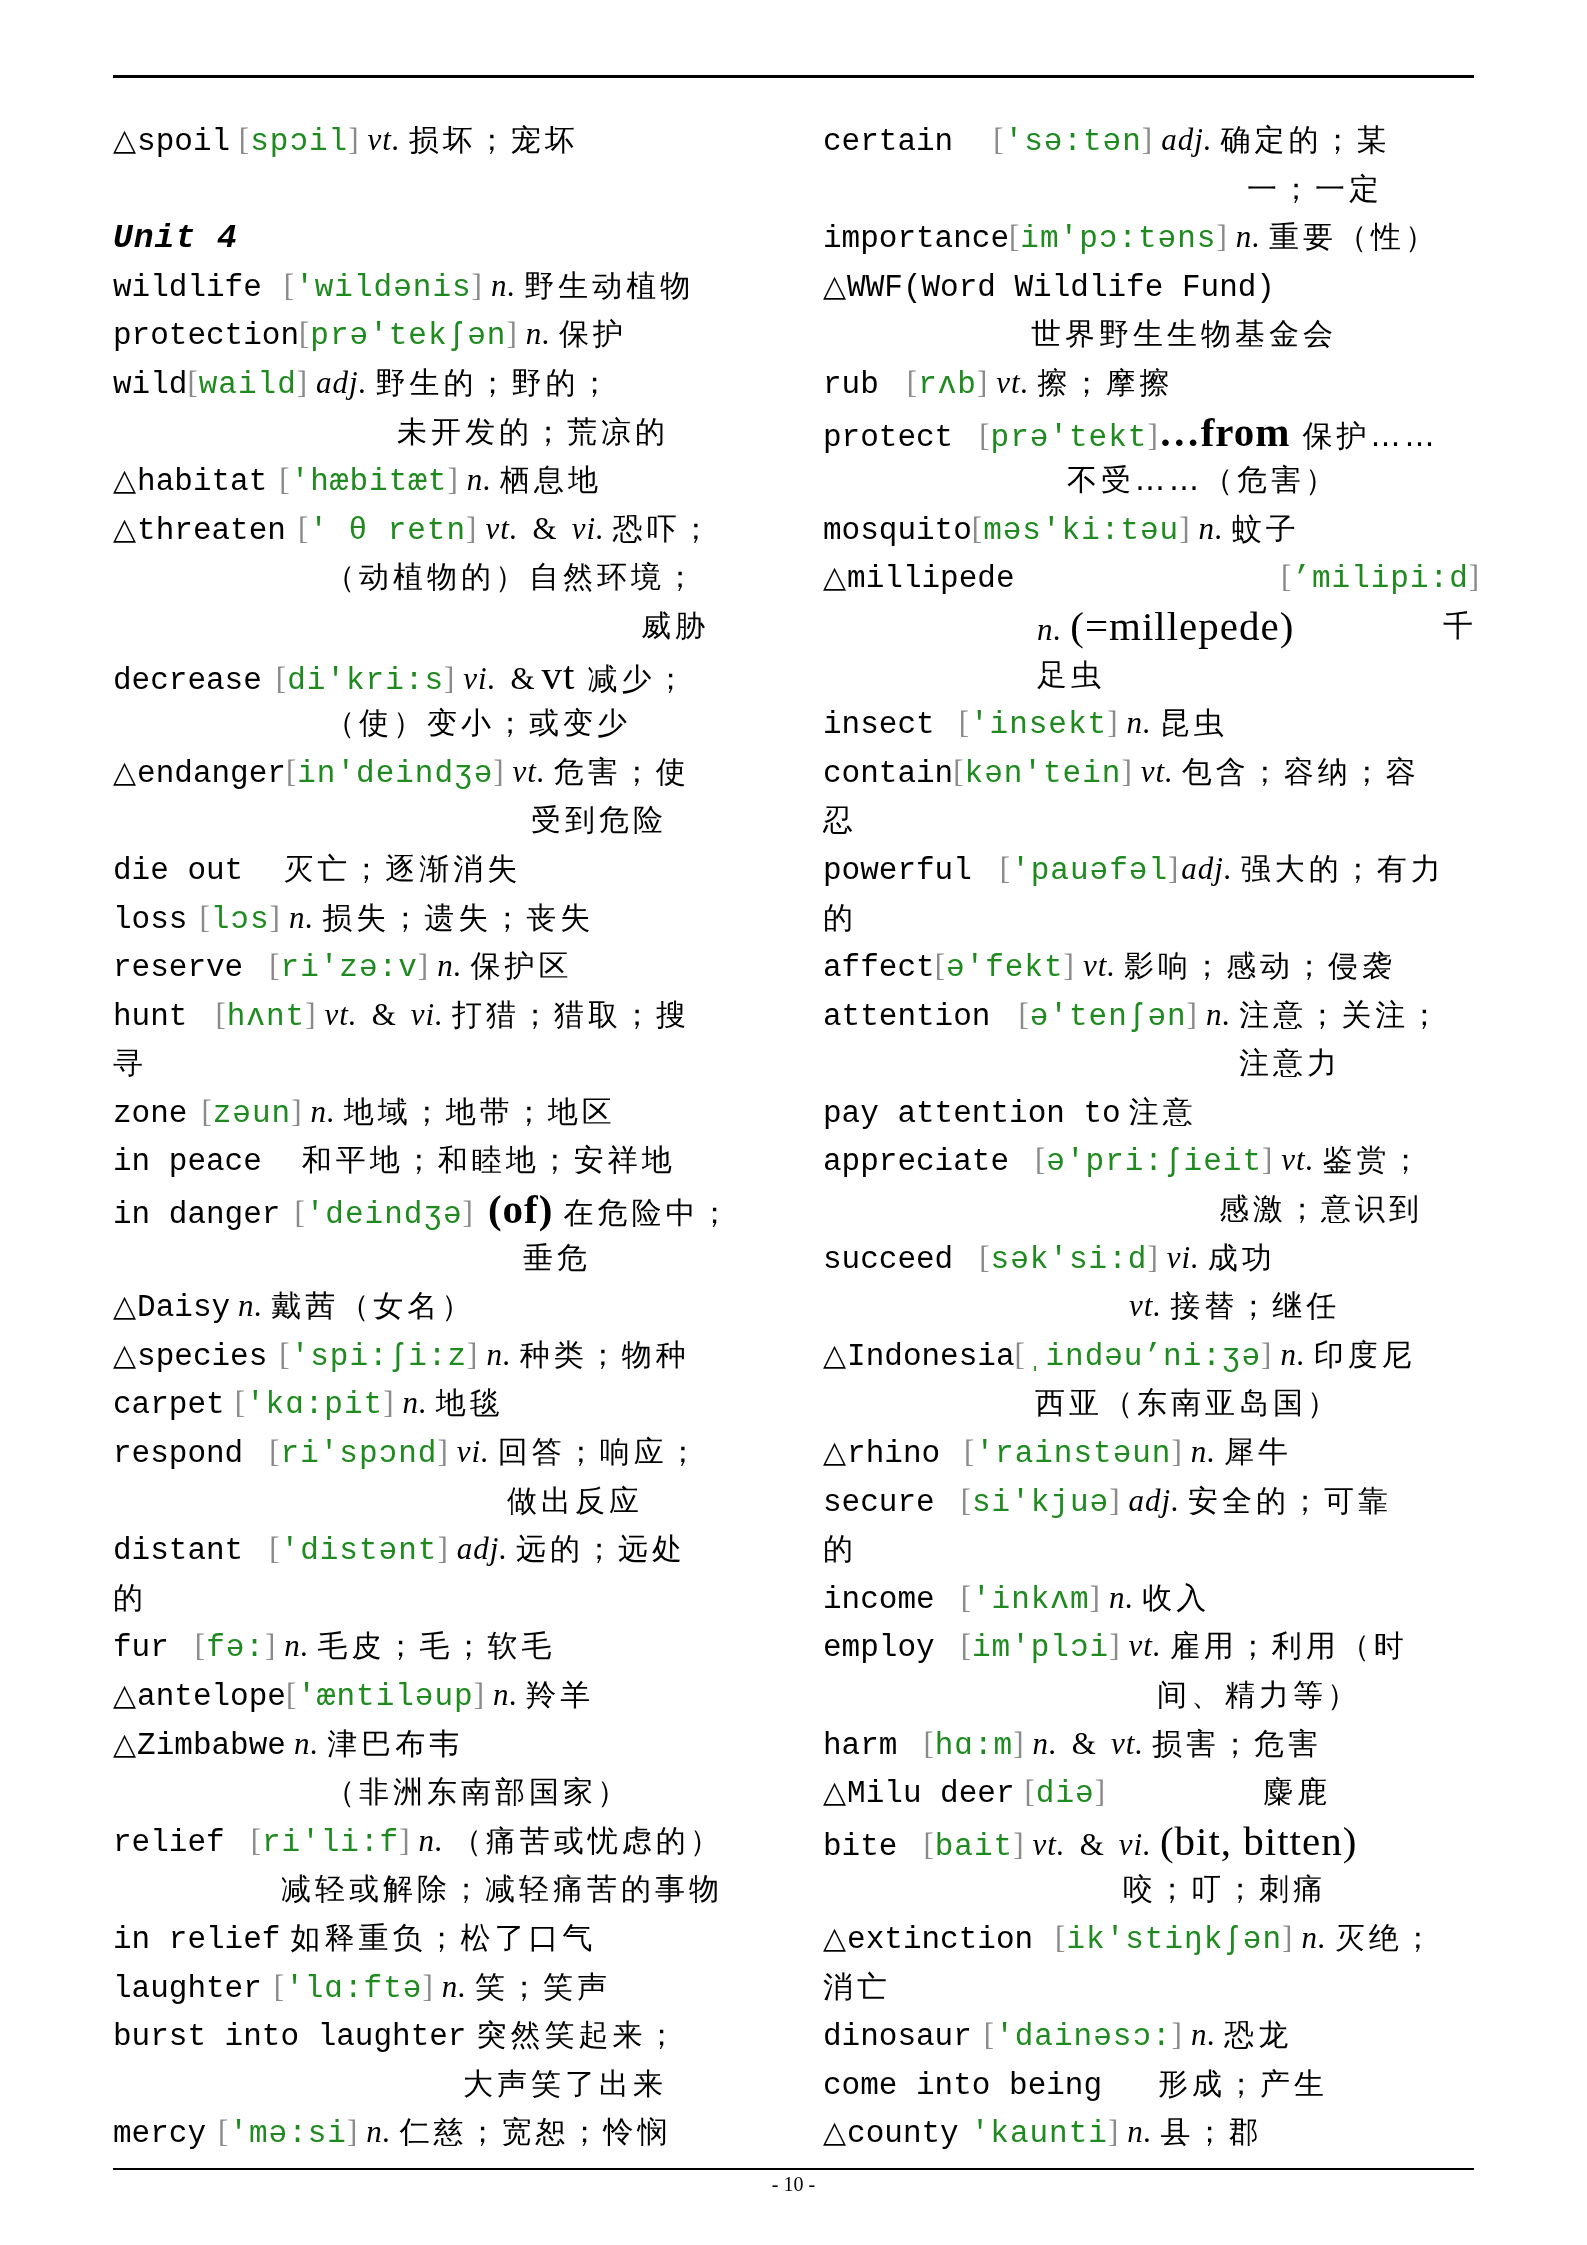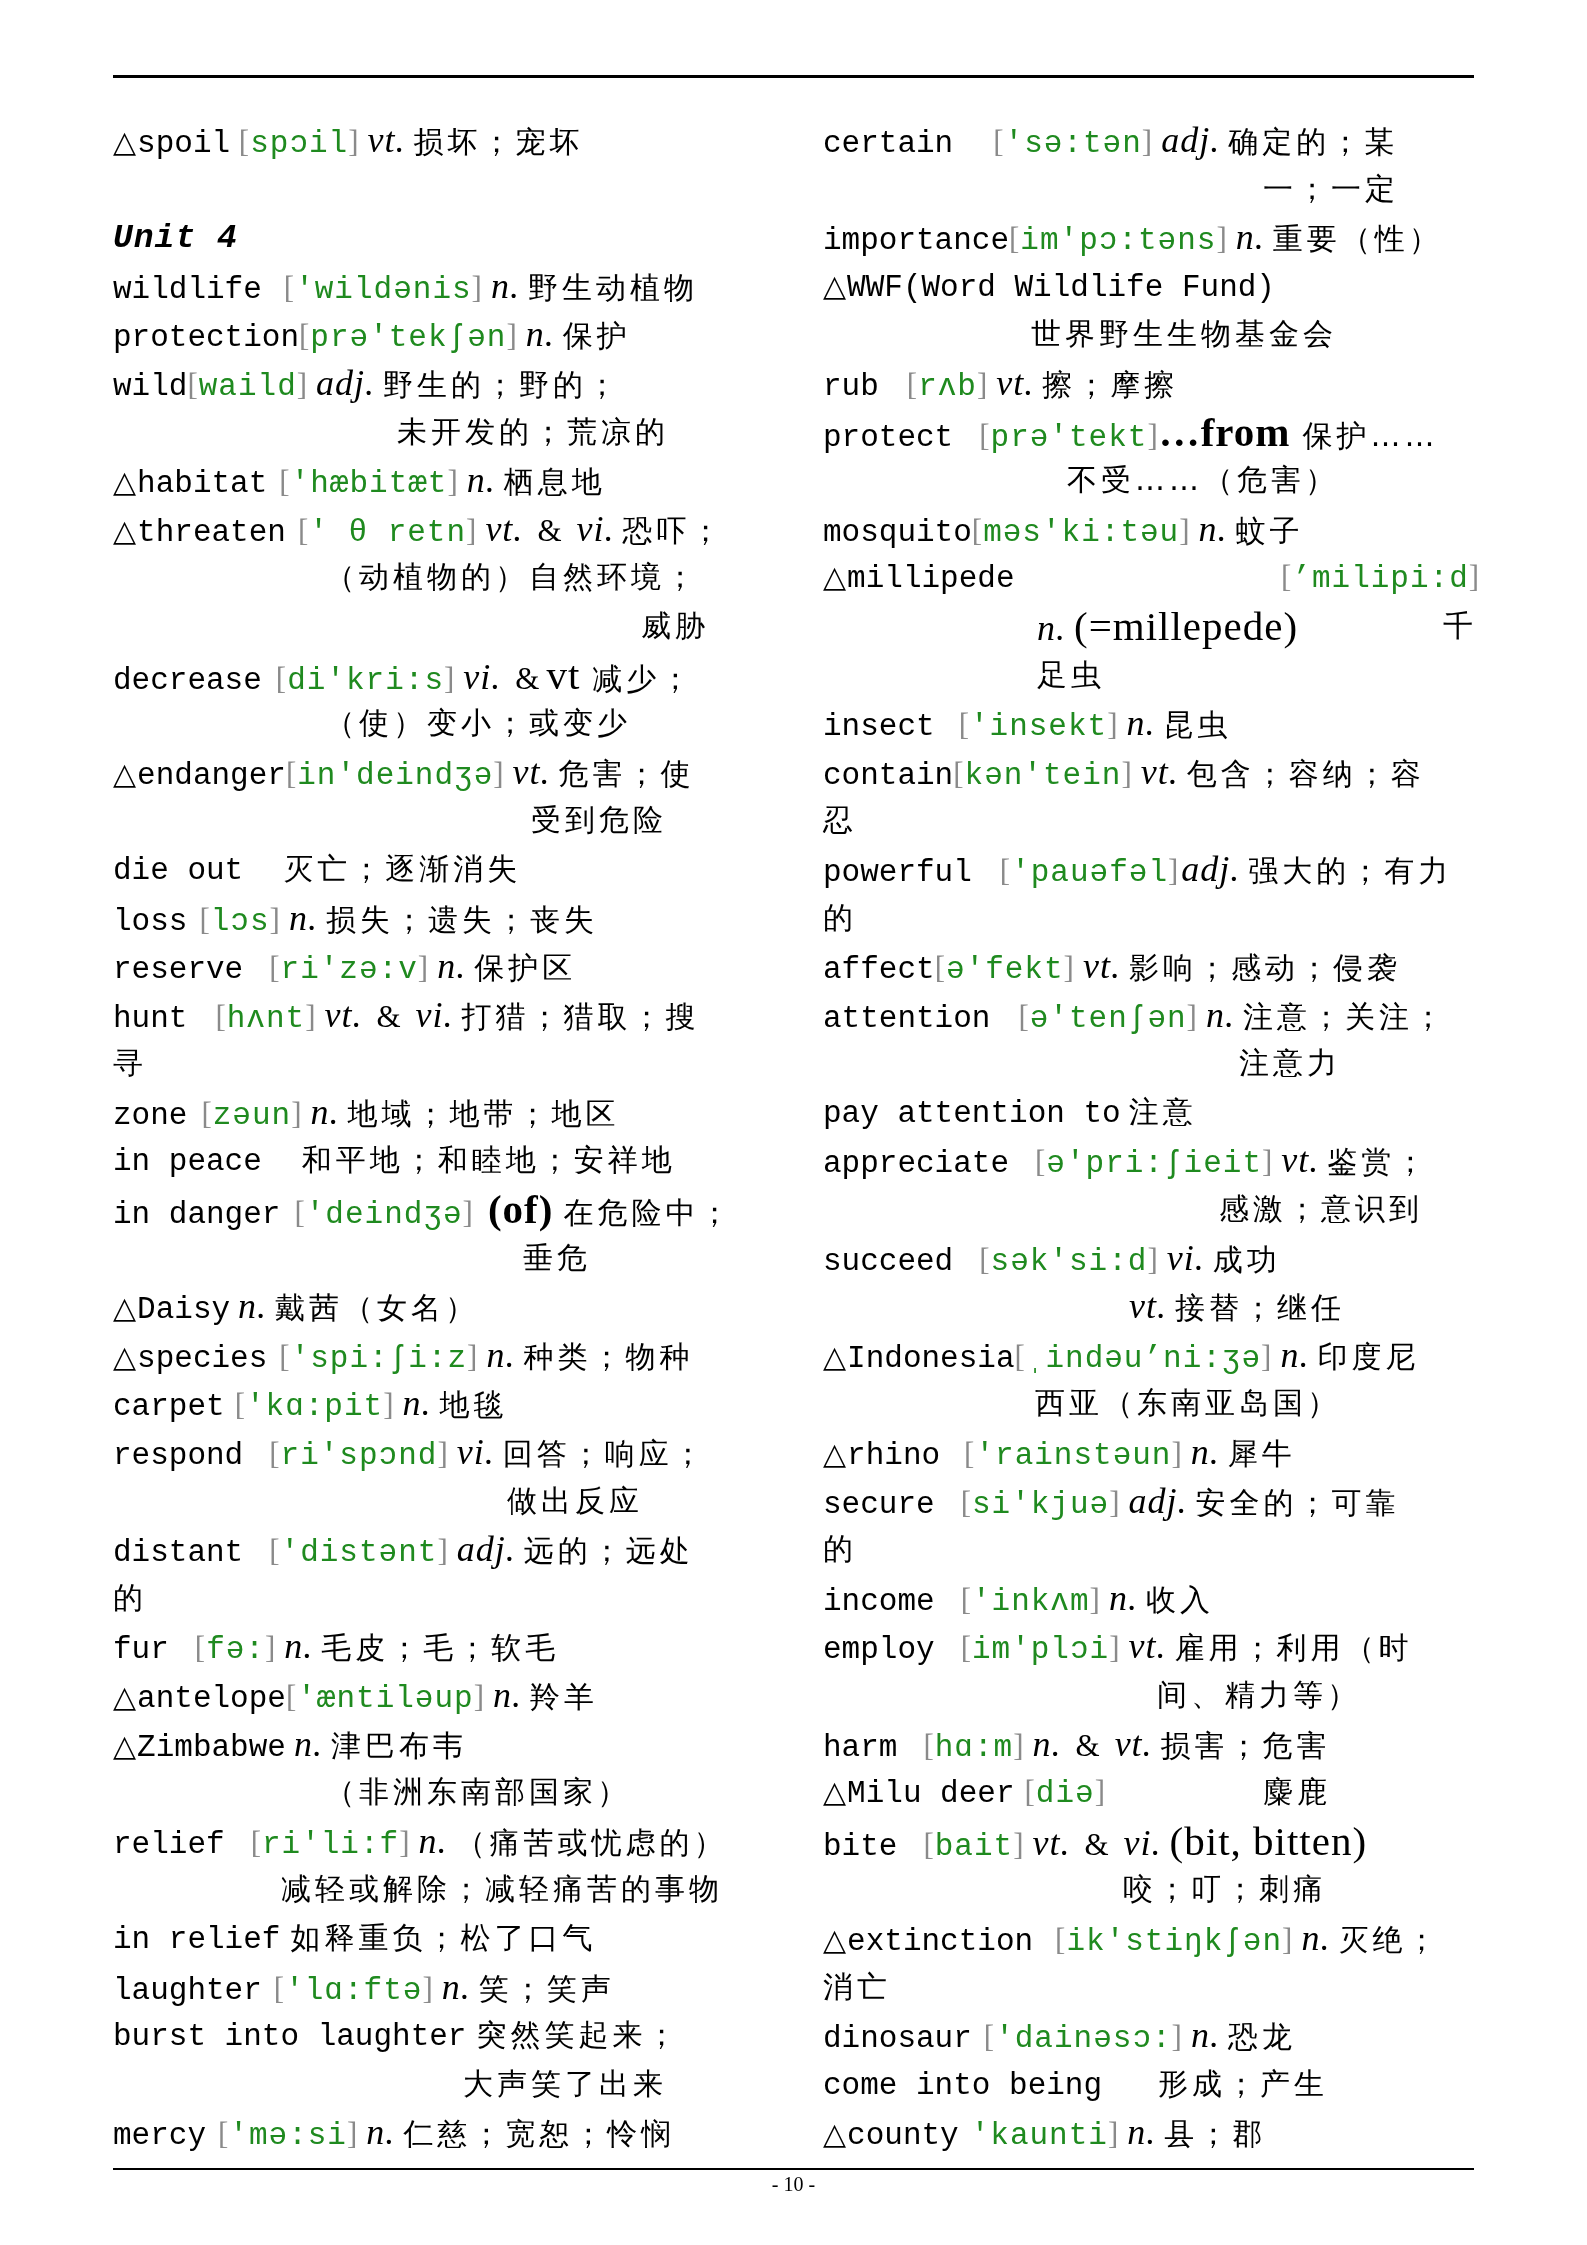--- a/index.html
+++ b/index.html
@@ -12,21 +12,21 @@
   .col { position: absolute; top: 116px; }
   .col.left { left: 113px; width: 672px; }
   .col.right { left: 823px; width: 652px; }
   .line { height: 48.6px; line-height: 48.6px; font-size: 31px; white-space: nowrap; position: relative; letter-spacing: 1px; }
   .line .hw { font-family: "Liberation Mono", "DejaVu Sans Mono", monospace; font-size: 31px; letter-spacing: 0px; }
   .line .hw.bold { font-weight: normal; }
   .line .unit { font-family: "Liberation Mono", monospace; font-style: italic; font-weight: bold; font-size: 33px; }
   .tri { font-family: "DejaVu Sans", sans-serif; font-size: 30px; }
   .br { color: #8a8a8a; font-family: "Liberation Serif", serif; font-weight: normal; }
   .ph { color: #1f8a1f; font-family: "Liberation Mono", "DejaVu Sans Mono", monospace; font-size: 31px; }
-  .pos { font-style: italic; font-family: "Liberation Serif", serif; font-size: 36px; margin: 0 8px; }
+  .pos { font-style: italic; font-family: "Liberation Serif", serif; font-size: 31px; margin: 0 8px; }
   .amp { font-family: "Liberation Serif", serif; margin: 0 6px; }
   .zh { font-family: "DejaVu Sans", sans-serif; font-size: 30px; letter-spacing: 4px; }
   .gap { display: inline-block; }
   .indent { position: absolute; top: 0; }
   .plain { font-family: Liberation Serif, serif; font-size: 41px; }
   .plain.bold { font-weight: bold; }
 </style>
 </head>
 <body>
 
@@ -160,21 +160,21 @@
   <div class="line">
     <span class="hw">mercy</span><span class="gap" style="width:12px"></span><span class="br">[</span><span class="ph">'mə:si</span><span class="br">]</span><span class="pos">n.</span><span class="zh">仁慈；宽恕；怜悯</span>
   </div>
 </div>
 
 <div class="col right">
   <div class="line">
     <span class="hw">certain</span><span class="gap" style="width:40px"></span><span class="br">[</span><span class="ph">'sə:tən</span><span class="br">]</span><span class="pos">adj.</span><span class="zh">确定的；某</span>
   </div>
   <div class="line">
-    <span class="zh indent" style="left:440px">一；一定</span>
+    <span class="zh indent" style="left:424px">一；一定</span>
   </div>
   <div class="line">
     <span class="hw">importance</span><span class="br">[</span><span class="ph">im'pɔ:təns</span><span class="br">]</span><span class="pos">n.</span><span class="zh">重要（性）</span>
   </div>
   <div class="line">
     <span class="tri">△</span><span class="hw">WWF(Word Wildlife Fund)</span>
   </div>
   <div class="line">
     <span class="zh indent" style="left:208px">世界野生生物基金会</span>
   </div>

